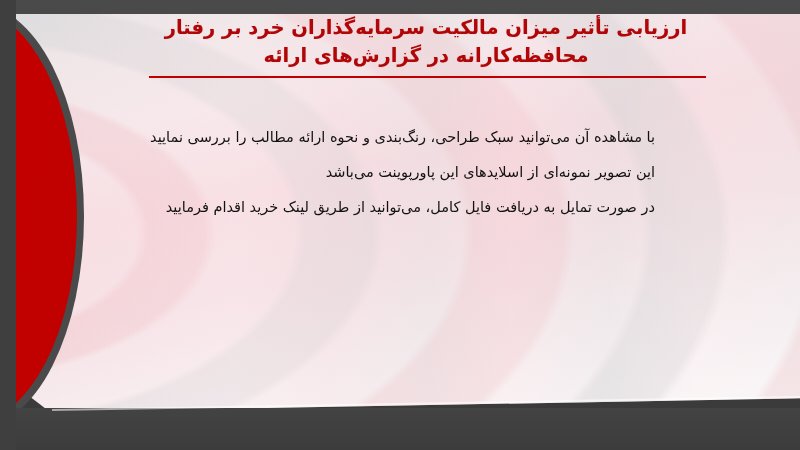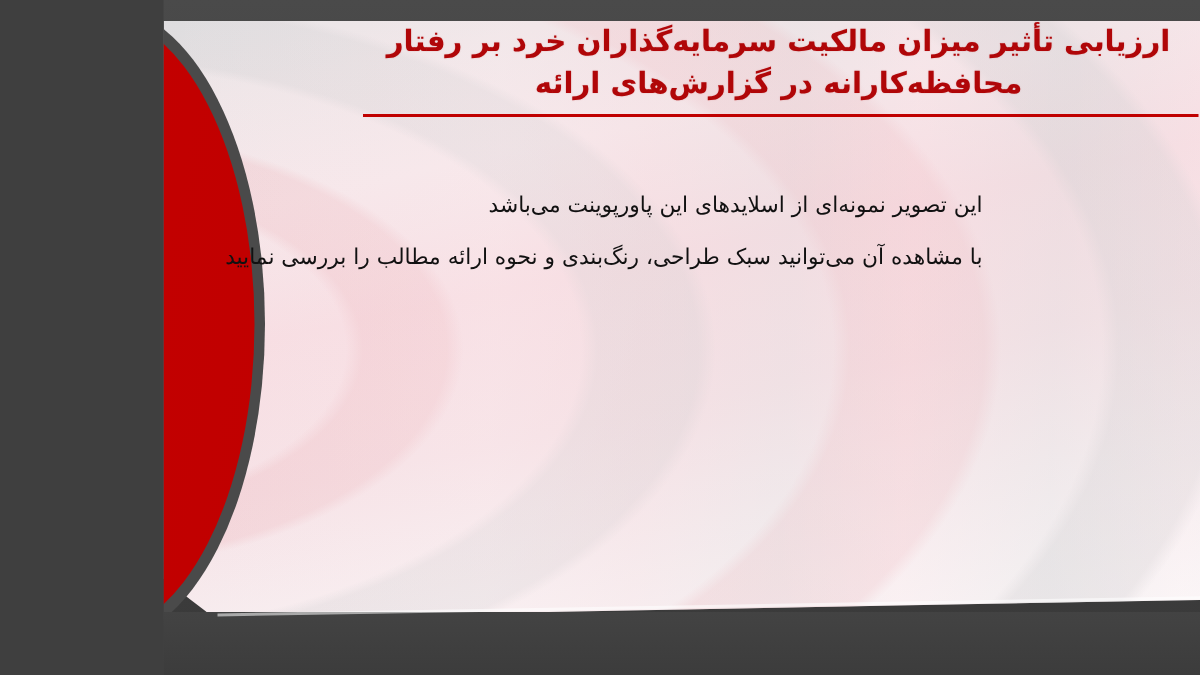--- a/index.html
+++ b/index.html
@@ -3,21 +3,21 @@
 <meta charset="utf-8">
 <title>Slide</title>
 <style>
   html, body {
     margin: 0;
     padding: 0;
     background: #3f3f3f;
   }
   #slide {
     position: relative;
-    width: 691px;
+    width: 784px;
     height: 450px;
     overflow: hidden;
     background: #464646;
     font-family: "DejaVu Sans", "Liberation Sans", sans-serif;
   }
 
   
   .frame-dark {
     position: absolute;
     inset: 0;
@@ -195,20 +195,21 @@
     <div class="left-arc"></div>
   </div>
 
   <div class="title-block">
     <div class="title-line">ارزیابی تأثیر میزان مالکیت سرمایه‌گذاران خرد بر رفتار</div>
     <div class="title-line">محافظه‌کارانه در گزارش‌های ارائه</div>
   </div>
   <div class="title-rule"></div>
 
   <div class="body-block">
+    <div class="body-line l2">با مشاهده آن می‌توانید سبک طراحی، رنگ‌بندی و نحوه ارائه مطالب را بررسی نمایید</div>
     <div class="body-line">این تصویر نمونه‌ای از اسلایدهای این پاورپوینت می‌باشد</div>
-    <div class="body-line l2">با مشاهده آن می‌توانید سبک طراحی، رنگ‌بندی و نحوه ارائه مطالب را بررسی نمایید</div>
+    <div class="body-line">در صورت تمایل به دریافت فایل کامل، می‌توانید از طریق لینک خرید اقدام فرمایید</div>
   </div>
 
   <div class="bottom-band"></div>
   <div class="bottom-hairline"></div>
 
 </div>
 
 </body></html>

